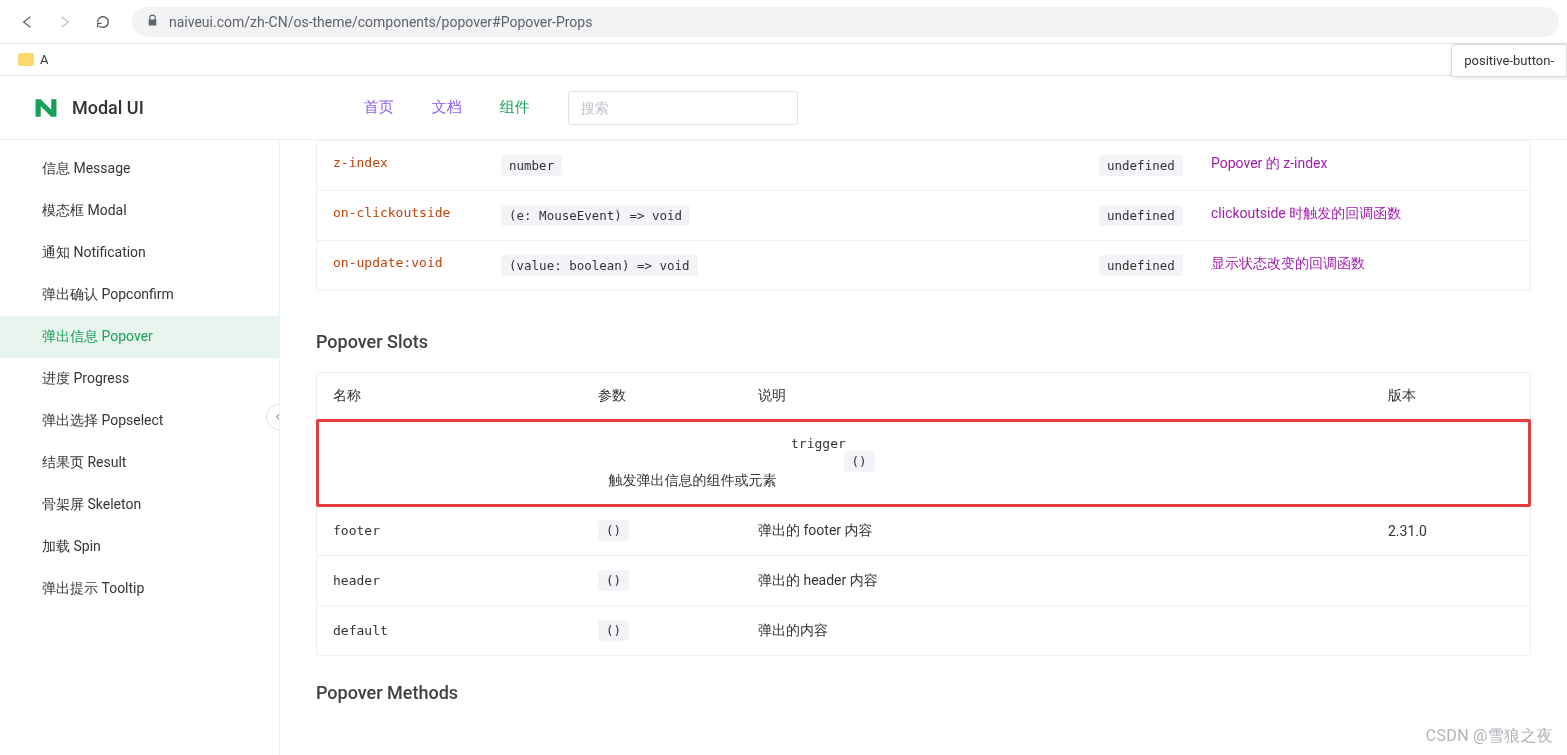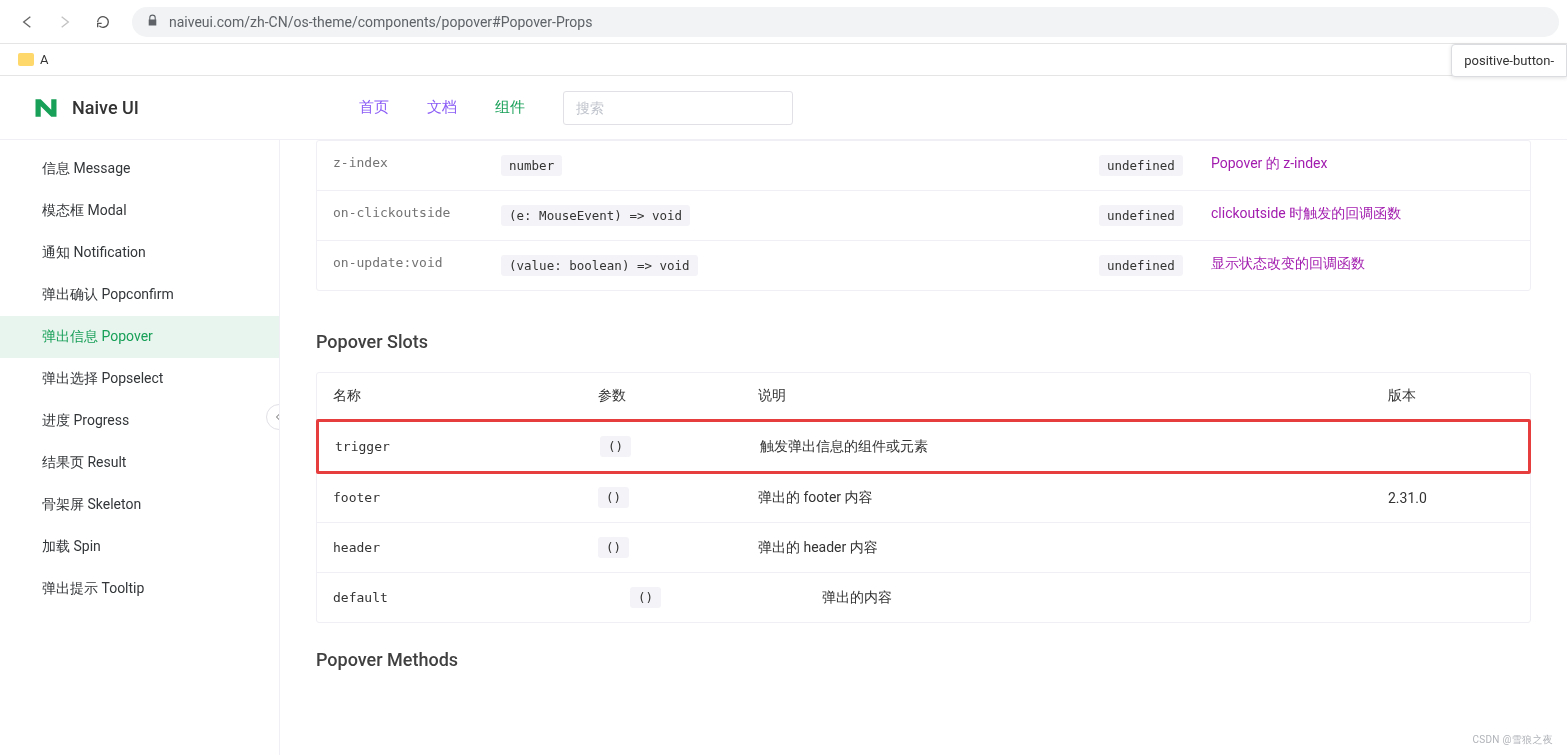--- a/index.html
+++ b/index.html
@@ -42,40 +42,40 @@
     .sidebar { width: 280px; border-right: 1px solid #efeff5; overflow-y: auto; padding: 8px 0; position: relative; }
     .side-item { padding: 12px 20px 12px 42px; font-size: 14px; color: #333639; cursor: pointer; }
     .side-item.active { background: #e8f5ee; color: #18a058; }
     .collapse-btn { position: absolute; right: -13px; top: 264px; width: 26px; height: 26px; background: #fff; border: 1px solid #e0e0e6; border-radius: 50%; display: flex; align-items: center; justify-content: center; z-index: 5; }
     
     
     .main { flex: 1; overflow-y: auto; padding: 0 36px 30px 36px; }
     .props-table { border: 1px solid #efeff5; border-radius: 3px; margin-bottom: 40px; }
     .props-row { display: flex; padding: 14px 16px; border-bottom: 1px solid #efeff5; font-size: 14px; align-items: flex-start; }
     .props-row:last-child { border-bottom: none; }
-    .col-name { width: 168px; font-family: "SFMono-Regular", Consolas, monospace; color: #737373; font-size: 13px; }
+    .col-name { width: 168px; font-family: "SFMono-Regular", Consolas, monospace; color: #c2410c; font-size: 13px; }
     .col-type { width: 598px; }
     .col-default { width: 112px; }
     .col-desc { flex: 1; color: #a21caf; }
     .code-tag { background: #f4f4f8; padding: 3px 8px; border-radius: 3px; font-family: "SFMono-Regular", Consolas, monospace; font-size: 12.5px; color: #333; display: inline-block; }
     
     .section-title { font-size: 18px; font-weight: 500; margin: 26px 0 20px 0; color: #404040; }
     
     .slots-table { border: 1px solid #efeff5; border-radius: 3px; }
     .slots-row { display: flex; padding: 14px 16px; border-bottom: 1px solid #efeff5; font-size: 14px; align-items: center; }
-    .slots-row:last-child { border-bottom: none; gap: 32px; }
+    .slots-row:last-child { border-bottom: none; }
     .slots-header { color: #333; font-weight: 400; }
     .scol-name { width: 265px; }
     .scol-param { width: 160px; }
     .scol-desc { width: 630px; }
     .scol-ver { flex: 1; }
     .mono { font-family: "SFMono-Regular", Consolas, monospace; font-size: 13px; }
-    .highlight-box { border: 3px solid #e63e3e; border-radius: 2px; padding: 14px 16px !important; margin: -1px; }
-    
-    .watermark { position: absolute; right: 14px; bottom: 8px; font-size: 10px; color: #b0b3b8; letter-spacing: 0.3px; z-index: 20; }
+    .highlight-box { border: 3px solid #e63e3e; border-radius: 2px; padding: 14px 16px !important; margin: -1px; flex-direction: column; }
+    
+    .watermark { position: absolute; right: 14px; bottom: 8px; font-size: 16px; color: #b0b3b8; letter-spacing: 0.3px; z-index: 20; }
   </style>
 </head>
 <body>
 
 <div class="browser-bar">
   <div class="nav-btn nav-back">
     <svg viewBox="0 0 24 24" fill="none" stroke-width="2">
         <path d="M17 4l-10 8 10 8"></path>
       </svg>
   </div>
@@ -107,39 +107,39 @@
 </div>
 
 <div class="popup-hint">positive-button-</div>
 
 <div class="app">
   <div class="top-nav">
     <div class="logo">
       <svg class="logo-mark" viewBox="0 0 32 32">
         <path d="M4 6 L4 26 L10 26 L10 14 L22 26 L28 26 L28 6 L22 6 L22 18 L10 6 Z" fill="#18a058"></path>
       </svg>
-      <span class="logo-text">Naive UI</span>
+      <span class="logo-text">Modal UI</span>
     </div>
     <div class="nav-items" id="nav-items">
         <div class="nav-item">首页</div>
         <div class="nav-item">文档</div>
         <div class="nav-item active">组件</div>
       </div>
     <input class="search-box" placeholder="搜索" style="">
   </div>
 
   <div class="content">
     <div class="sidebar" id="sidebar">
       <div class="side-item">信息 Message</div>
         <div class="side-item">模态框 Modal</div>
         <div class="side-item">通知 Notification</div>
         <div class="side-item">弹出确认 Popconfirm</div>
         <div class="side-item active">弹出信息 Popover</div>
+        <div class="side-item">进度 Progress</div>
         <div class="side-item">弹出选择 Popselect</div>
-        <div class="side-item">进度 Progress</div>
         <div class="side-item">结果页 Result</div>
         <div class="side-item">骨架屏 Skeleton</div>
         <div class="side-item">加载 Spin</div>
         <div class="side-item">弹出提示 Tooltip</div>
         <div class="collapse-btn">
         <svg width="12" height="12" viewBox="0 0 24 24" fill="none" stroke="#666" stroke-width="2">
             <path d="M15 4l-8 8 8 8"></path>
           </svg>
       </div>
     </div>

